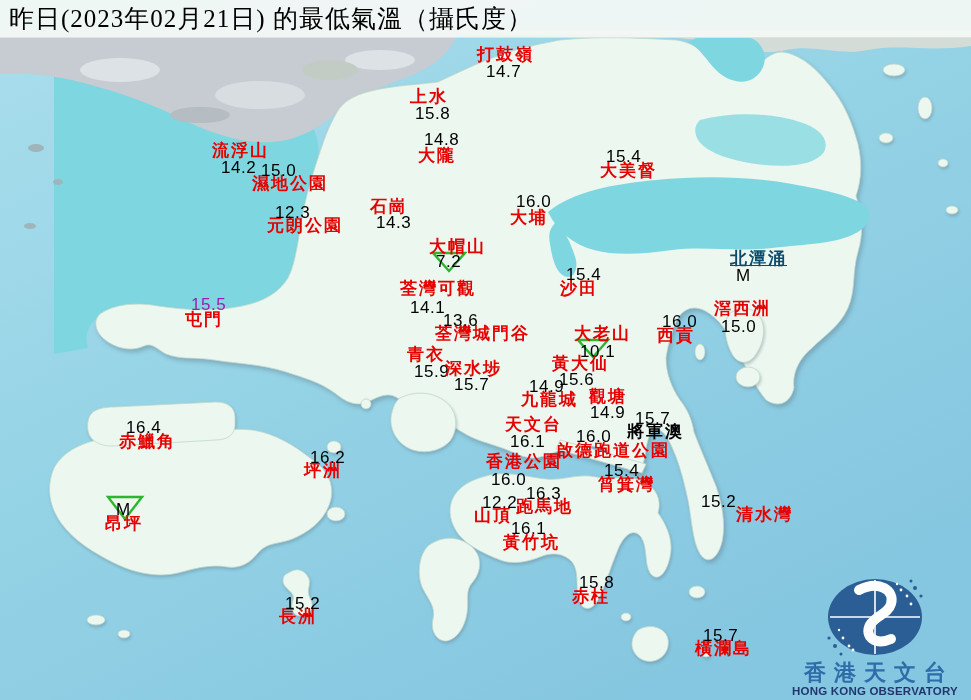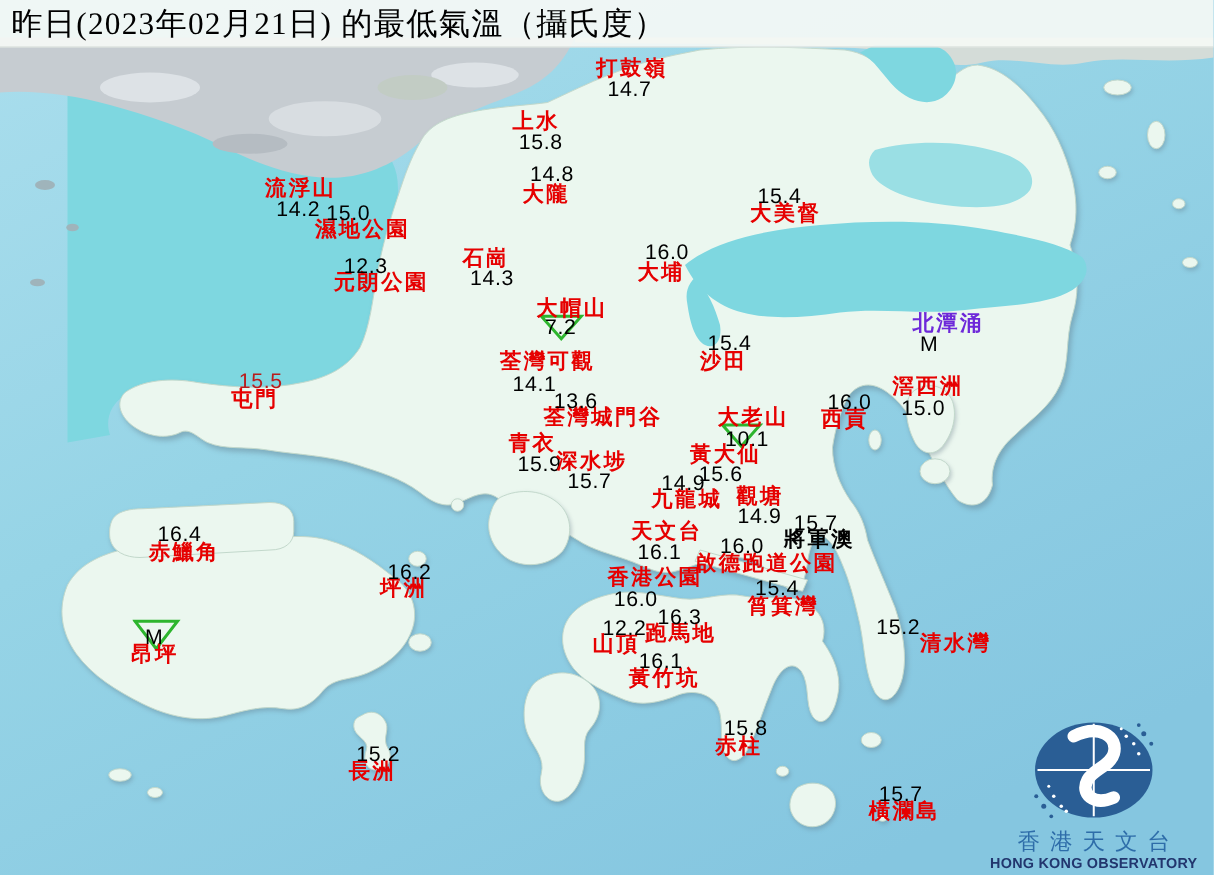--- a/index.html
+++ b/index.html
@@ -26,21 +26,21 @@
   }
   .st-value{
     position:absolute;font-family:"Liberation Sans",sans-serif;font-weight:500;
     font-size:17px;letter-spacing:.5px;line-height:1;white-space:nowrap;z-index:4;
   }
   .st-marker{position:absolute;z-index:3;}
   .logo{
     position:absolute;right:8px;bottom:2px;width:176px;text-align:center;z-index:5;
   }
   .logo-cn{
-    font-family:"Liberation Serif",serif;font-weight:400;font-size:18px;
+    font-family:"Liberation Serif",serif;font-weight:700;font-size:22px;
     letter-spacing:8px;line-height:22px;margin-left:8px;
   }
   .logo-en{font-weight:700;font-size:11.5px;line-height:14px;letter-spacing:.2px;}
 </style>
 </head>
 <body>
 
 <div class="screen">
 
   <svg class="map" width="971" height="700" viewBox="0 0 971 700">
@@ -180,33 +180,33 @@
       <div class="st-value" style="left: 424px; top: 131px; color: rgb(0, 0, 0);">14.8</div>
       <div class="st-label" style="left: 212px; top: 142px; color: rgb(230, 0, 0);">流浮山</div>
       <div class="st-value" style="left: 221px; top: 159px; color: rgb(0, 0, 0);">14.2</div>
       <div class="st-label" style="left: 252px; top: 175px; color: rgb(230, 0, 0);">濕地公園</div>
       <div class="st-value" style="left: 261px; top: 162px; color: rgb(0, 0, 0);">15.0</div>
       <div class="st-label" style="left: 267px; top: 217px; color: rgb(230, 0, 0);">元朗公園</div>
       <div class="st-value" style="left: 275px; top: 204px; color: rgb(0, 0, 0);">12.3</div>
       <div class="st-label" style="left: 370px; top: 198px; color: rgb(230, 0, 0);">石崗</div>
       <div class="st-value" style="left: 376px; top: 214px; color: rgb(0, 0, 0);">14.3</div>
       <div class="st-label" style="left: 185px; top: 311px; color: rgb(230, 0, 0);">屯門</div>
-      <div class="st-value" style="left: 191px; top: 296px; color: #b91c1c;">15.5</div>
+      <div class="st-value" style="left: 191px; top: 296px; color: #a21caf;">15.5</div>
       <svg width="37" height="23" class="st-marker" style="left: 431px; top: 251px;">
         <polygon points="2,2 34,2 18,20" fill="none" stroke="#2db52d" stroke-width="2.4"></polygon>
       </svg>
       <div class="st-label" style="left: 429px; top: 238px; color: rgb(230, 0, 0);">大帽山</div>
       <div class="st-value" style="left: 436px; top: 253px; color: rgb(0, 0, 0);">7.2</div>
       <div class="st-label" style="left: 510px; top: 209px; color: rgb(230, 0, 0);">大埔</div>
       <div class="st-value" style="left: 516px; top: 193px; color: rgb(0, 0, 0);">16.0</div>
       <div class="st-label" style="left: 600px; top: 162px; color: rgb(230, 0, 0);">大美督</div>
       <div class="st-value" style="left: 606px; top: 148px; color: rgb(0, 0, 0);">15.4</div>
       <div class="st-label" style="left: 560px; top: 280px; color: rgb(230, 0, 0);">沙田</div>
       <div class="st-value" style="left: 566px; top: 266px; color: rgb(0, 0, 0);">15.4</div>
-      <div class="st-label" style="left: 730px; top: 250px; color: #6d28d9;">北潭涌</div>
+      <div class="st-label" style="left: 730px; top: 250px; color: #0c4a6e; text-decoration: underline;">北潭涌</div>
       <div class="st-value" style="left: 736px; top: 267px; color: rgb(0, 0, 0);">M</div>
       <div class="st-label" style="left: 714px; top: 300px; color: rgb(230, 0, 0);">滘西洲</div>
       <div class="st-value" style="left: 721px; top: 318px; color: rgb(0, 0, 0);">15.0</div>
       <div class="st-label" style="left: 657px; top: 327px; color: rgb(230, 0, 0);">西貢</div>
       <div class="st-value" style="left: 662px; top: 313px; color: rgb(0, 0, 0);">16.0</div>
       <div class="st-label" style="left: 400px; top: 280px; color: rgb(230, 0, 0);">荃灣可觀</div>
       <div class="st-value" style="left: 410px; top: 299px; color: rgb(0, 0, 0);">14.1</div>
       <div class="st-label" style="left: 435px; top: 325px; color: rgb(230, 0, 0);">荃灣城門谷</div>
       <div class="st-value" style="left: 443px; top: 312px; color: rgb(0, 0, 0);">13.6</div>
       <svg width="35" height="22" class="st-marker" style="left: 576px; top: 338px;">

